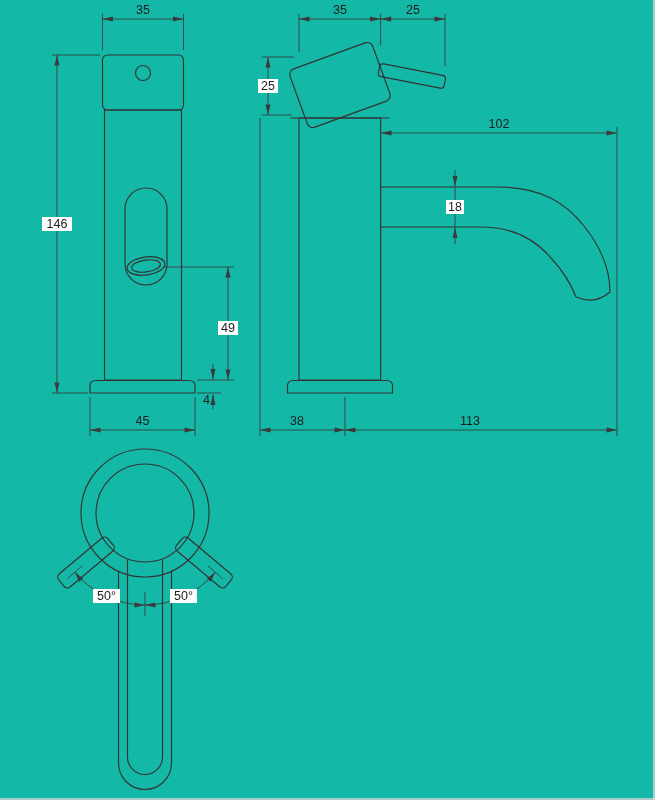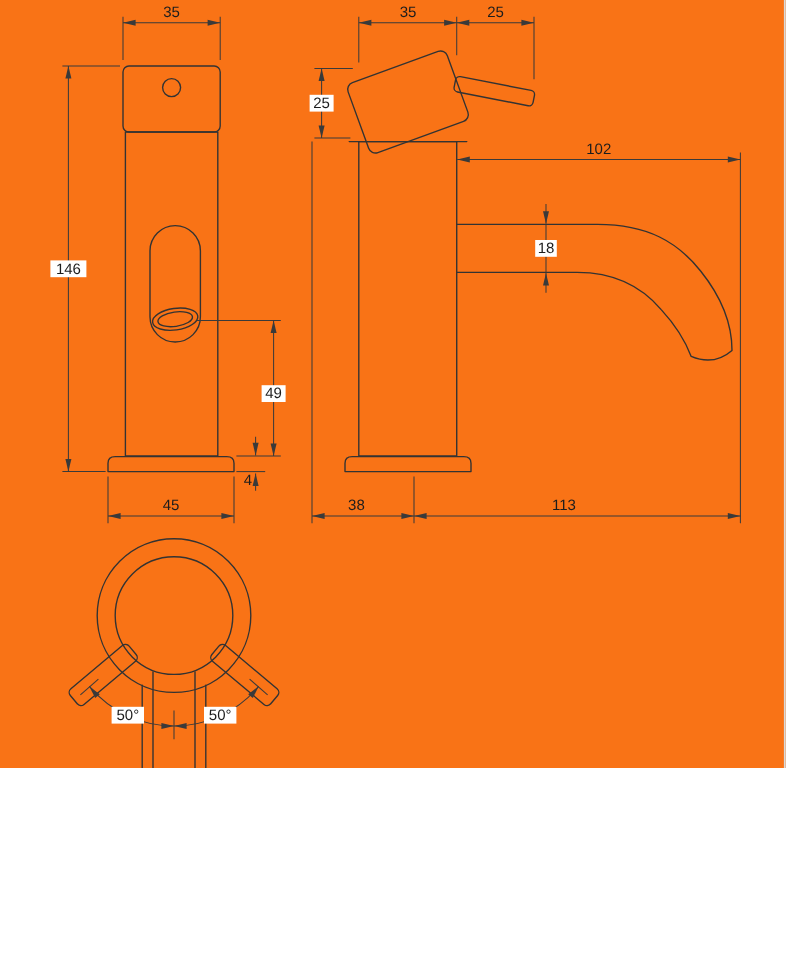--- a/index.html
+++ b/index.html
@@ -1,16 +1,16 @@
 <!DOCTYPE html>
 <html><head>
 <meta charset="utf-8">
 <style>
   html,body{margin:0;padding:0;background:#ffffff;}
-  .canvas{position:relative;width:655px;height:640px;background:#f97316;overflow:hidden;
+  .canvas{position:relative;width:655px;height:800px;background:#14b8a6;overflow:hidden;
           font-family:"Liberation Sans",sans-serif;}
   svg{display:block;}
   .obj{fill:none;stroke:#333333;stroke-width:1.15;stroke-linecap:round;stroke-linejoin:round;}
   .dim{fill:none;stroke:#3a3a3a;stroke-width:0.85;}
   .dtext{font-family:"Liberation Sans",sans-serif;font-size:12.5px;fill:#1d1d1d;}
   .bg{fill:#ffffff;stroke:none;}
   .frame{stroke:#d9d9d9;stroke-width:1.5;}
 </style>
 </head>
 <body>

